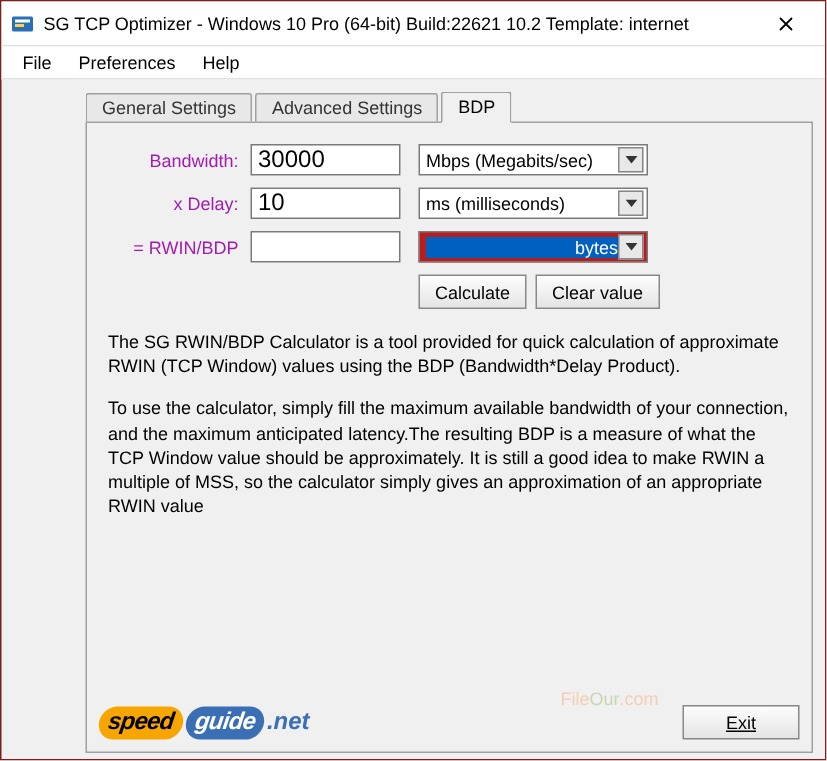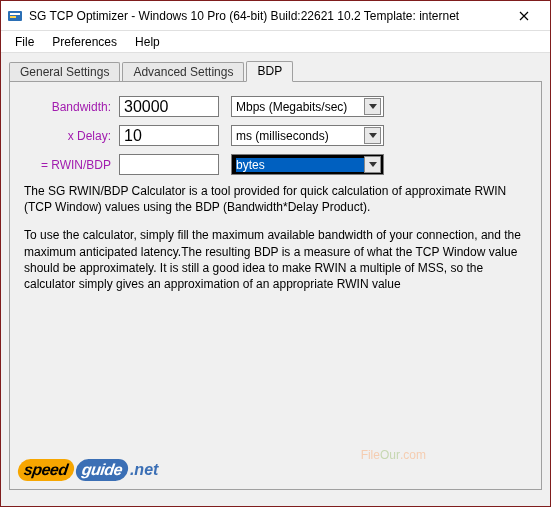--- a/index.html
+++ b/index.html
@@ -4,42 +4,42 @@
 <style>
   * { box-sizing: border-box; margin: 0; padding: 0; font-family: "Segoe UI", Tahoma, sans-serif; font-size: 12px; }
   body { background: #fff; }
   .window { width: 551px; height: 507px; border: 1px solid #7f1d1d; background: #f0f0f0; display: flex; flex-direction: column; }
   .titlebar { height: 30px; background: #fff; display: flex; align-items: center; padding: 0 6px; border-bottom: 1px solid #e0e0e0; }
   .titlebar .app-icon { width: 16px; height: 16px; margin-right: 6px; display:inline-flex; align-items:center; justify-content:center; }
   .titlebar .title { flex: 1; color: #000; font-size: 12px; }
   .titlebar .win-btn { width: 40px; height: 28px; display: flex; align-items: center; justify-content: center; color: #333; }
   .menubar { height: 22px; background: #fff; display: flex; align-items: center; padding: 0 6px; gap: 2px; border-bottom: 1px solid #e0e0e0;}
   .menubar .menu-item { padding: 2px 8px; color: #000; }
-  .client { flex:1; padding: 6px 8px 16px 8px; background:#f0f0f0; display:flex; flex-direction:column; }
+  .client { flex:1; padding: 6px 8px 4px 8px; background:#f0f0f0; display:flex; flex-direction:column;margin-left:48px; }
   .tabs { display:flex; align-items:flex-end; height:22px; position:relative; }
   .tab { border:1px solid #a0a0a0; border-bottom:none; background:#f0f0f0; padding:2px 10px 3px 10px; margin-right:2px; border-radius:2px 2px 0 0; position:relative; top:1px; color:#000;}
   .tab.active { background:#f0f0f0; border-bottom:1px solid #f0f0f0; z-index:2;}
   .tab.inactive { background:#e8e8e8; color:#333; }
   .tabpage { flex:1; border:1px solid #a0a0a0; background:#f0f0f0; padding:14px 14px 10px 14px; position:relative; }
   .form-row { display:flex; align-items:center; margin-bottom:8px; }
   .form-row .lbl { width:95px; text-align:right; padding-right:8px; color:#a21caf; }
   .textbox { width:100px; height:21px; border:1px solid #7a7a7a; background:#fff; padding:1px 4px; font-size:16px; }
   .combo { width:153px; height:21px; border:1px solid #7a7a7a; background:#fff; display:flex; align-items:center; padding:0 2px 0 4px; margin-left:12px; position:relative;}
   .combo .combo-text{ flex:1; overflow:hidden; white-space:nowrap; }
   .combo .combo-btn { width:17px; height:17px; border:1px solid #888; background:#e8e8e8; display:flex; align-items:center; justify-content:center; }
-  .combo.selected { background:#000000; color:#fff; }
+  .combo.selected { background:#b91c1c; color:#fff;text-align:right; }
   .combo.selected .combo-text{ background:#0060c0; color:#fff; }
   .btnrow { display:flex; gap:6px; margin-left:207px; margin-top:4px; margin-bottom:14px;}
   .btn { height:23px; min-width:72px; border:1px solid #888; background:linear-gradient(#fdfdfd,#e4e4e4); padding:0 10px; display:flex; align-items:center; justify-content:center; color:#000;}
   .desc { color:#000; line-height:1.35; margin-bottom:12px; max-width:500px;}
   .footer { position:absolute; left:8px; right:8px; bottom:8px; display:flex; align-items:flex-end; justify-content:space-between;}
   .logo { display:flex; align-items:center; gap:2px; font-style:italic; font-weight:bold; }
   .logo .sg1 { background:#f7a600; color:#000; padding:2px 6px; border-radius:12px; font-size:16px; letter-spacing:-0.5px; transform:skewX(-8deg);}
   .logo .sg2 { color:#3b6fb5; font-size:16px; }
-  .watermark { position:absolute; right:115px; bottom:24px; color:rgba(255,140,60,0.35); font-size:24px; font-weight:300; pointer-events:none;}
+  .watermark { position:absolute; right:102px; bottom:24px; color:rgba(255,140,60,0.35); font-size:24px; font-weight:300; pointer-events:none;}
   .watermark b{color:rgba(120,170,60,0.35); font-weight:400;}
   .exit-area{ display:flex; gap:10px; align-items:center;}
   .exit-btn{ height:23px; width:78px; border:1px solid #888; background:linear-gradient(#fdfdfd,#e4e4e4); display:flex; align-items:center; justify-content:center; color:#000;}
   svg{display:block;}
 </style>
 </head>
 <body>
 
 <div class="window">
 
@@ -107,31 +107,40 @@
         <div class="combo selected">
           <span class="combo-text">bytes</span>
           <span class="combo-btn">
             <svg width="8" height="6" viewBox="0 0 8 6">
                 <path d="M0 0 L8 0 L4 5 Z" fill="#333"></path>
               </svg>
           </span>
         </div>
       </div>
 
+      <div class="btnrow">
+        <div class="btn">Calculate</div>
+        <div class="btn">Clear value</div>
+      </div>
 
       <div class="desc">The SG RWIN/BDP Calculator is a tool provided for quick calculation of approximate RWIN (TCP Window) values using the BDP (Bandwidth*Delay Product).</div>
       <div class="desc">To use the calculator, simply fill the maximum available bandwidth of your connection, and the maximum anticipated latency.The resulting BDP is a measure of what the TCP Window value should be approximately. It is still a good idea to make RWIN a multiple of MSS, so the calculator simply gives an approximation of an appropriate RWIN value</div>
 
       <div class="watermark">
         <span>File</span><b>Our</b><span>.com</span>
       </div>
 
       <div class="footer">
         <div class="logo">
           <span class="sg1">speed</span>
             <span class="sg1" style="background:#3b6fb5;color:#fff;">guide</span>
             <span class="sg2">.net</span>
         </div>
+        <div class="exit-area">
+          <div class="exit-btn">
+            <span style="text-decoration:underline;">Exit</span>
+          </div>
+        </div>
       </div>
 
     </div>
   </div>
 </div>
 
 </body></html>

